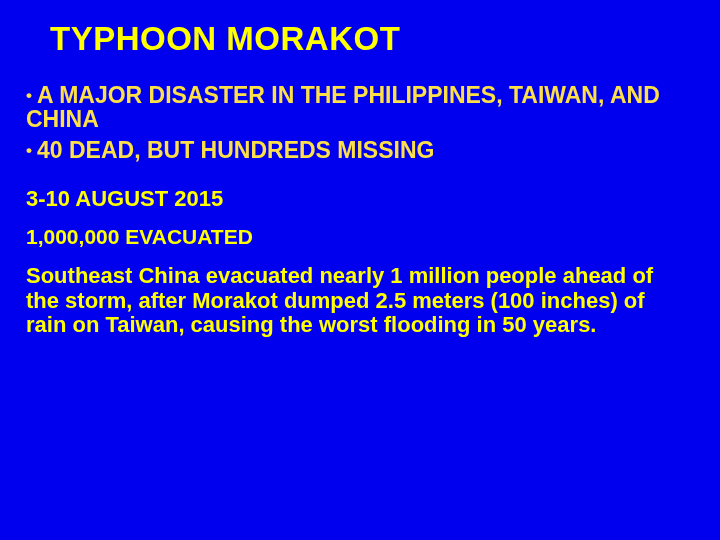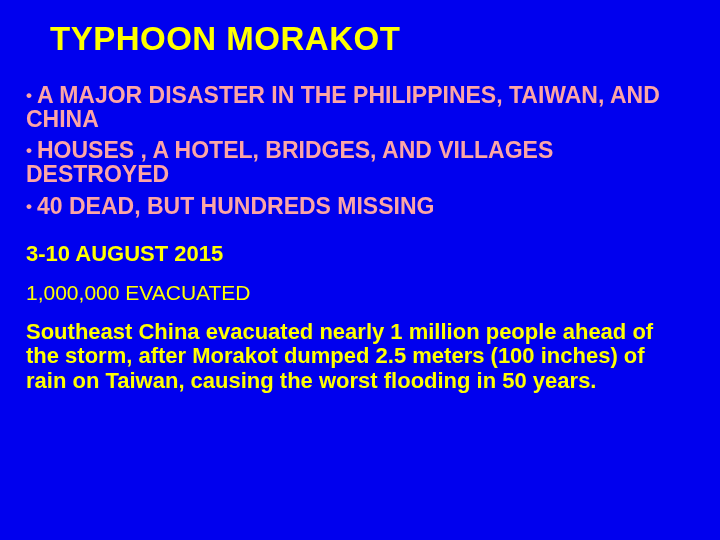--- a/index.html
+++ b/index.html
@@ -30,21 +30,21 @@
     letter-spacing: 0.5px;
     white-space: nowrap;
   }
   .body-block {
     position: absolute;
     left: 26px;
     top: 84px;
     width: 670px;
   }
   .bullet-line {
-    color: #fca5a5;
+    color: #fde047;
     font-size: 23px;
     font-weight: bold;
     line-height: 1.03;
     margin-bottom: 8px;
   }
   .bullet-dot {
     display: inline-block;
     width: 11px;
     font-size: 17px;
     vertical-align: 2px;
@@ -54,21 +54,21 @@
   }
   .date-line {
     color: #ffff00;
     font-size: 22px;
     font-weight: bold;
     line-height: 1.05;
   }
   .evac-line {
     color: #ffff00;
     font-size: 21px;
-    font-weight: normal;
+    font-weight: bold;
     line-height: 1.05;
   }
   .para {
     color: #ffff00;
     font-size: 22px;
     font-weight: bold;
     line-height: 1.12;
     width: 650px;
   }
 </style>
@@ -78,23 +78,20 @@
 <div class="slide">
 
   <div class="title">TYPHOON MORAKOT</div>
 
   <div class="body-block">
 
     <div class="bullet-line">
       <span class="bullet-dot">•</span><span>A MAJOR DISASTER IN THE  PHILIPPINES, TAIWAN, AND CHINA</span>
     </div>
 
-    <div class="bullet-line">
-      <span class="bullet-dot">•</span><span>HOUSES , A HOTEL, BRIDGES, AND VILLAGES DESTROYED</span>
-    </div>
 
     <div class="bullet-line">
       <span class="bullet-dot">•</span><span>40 DEAD, BUT HUNDREDS MISSING</span>
     </div>
 
     <div class="gap-sm"></div>
 
     <div class="date-line">3-10 AUGUST 2015</div>
 
     <div class="gap-sm"></div>

